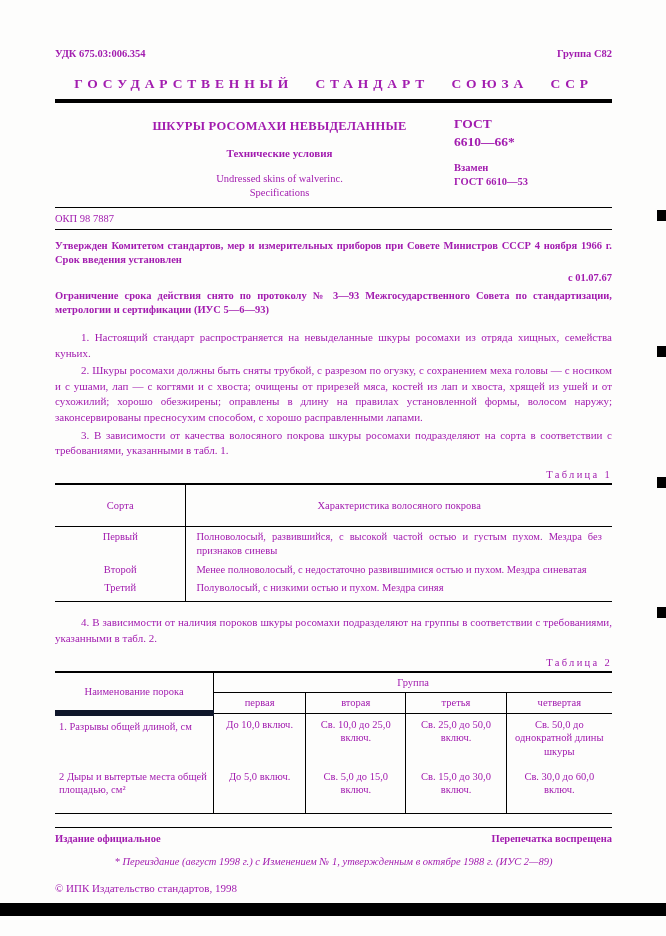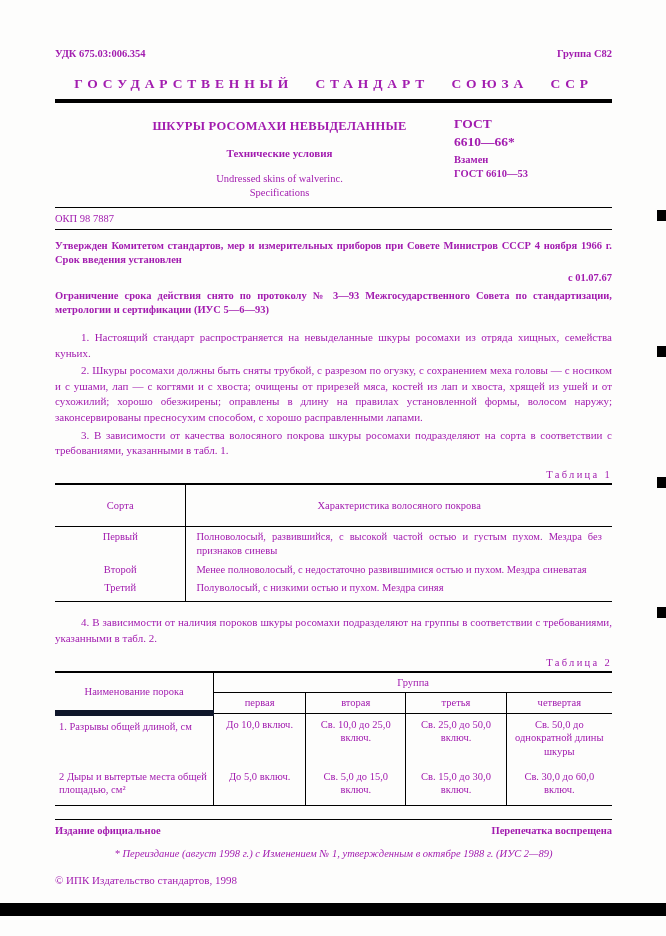--- a/index.html
+++ b/index.html
@@ -17,21 +17,21 @@
   .thick-rule { height:4px; background:#000; margin-top:7px; }
   .thin-rule  { height:1px; background:#000; }
   .title-block { display:flex; margin-top:8px; }
   .title-left { flex:1; text-align:center; padding-left:50px; }
   .doc-title { font-weight:bold; font-size:12.5px; margin-top:8px; letter-spacing:0.02em; }
   .doc-subtitle { font-weight:bold; font-size:11px; margin-top:13px; }
   .doc-en { font-size:10.5px; margin-top:13px; line-height:1.3; }
   .doc-en2 { font-size:10.5px; line-height:1.3; }
   .title-right { width:158px; text-align:left; }
   .gost-big { font-weight:bold; font-size:13.5px; line-height:1.3; margin-top:4px; }
-  .vzamen { font-weight:bold; font-size:10.5px; margin-top:3px; line-height:1.35; }
+  .vzamen { font-weight:bold; font-size:10.5px; margin-top:11px; line-height:1.35; }
   .rule-a { margin-top:8px; }
   .okp { font-size:10.5px; margin-top:5px; }
   .rule-b { margin-top:5px; }
   .approved { font-weight:bold; font-size:10.5px; margin-top:9px; text-align:justify; line-height:1.35; }
   .eff-date { font-weight:bold; font-size:10.5px; text-align:right; margin-top:4px; }
   .limitation { font-weight:bold; font-size:10.5px; margin-top:6px; text-align:justify; line-height:1.35; }
   .body-para { font-size:11px; line-height:1.42; text-align:justify; text-indent:26px; margin-top:2px; }
   .first-para { margin-top:13px; }
   .table-caption { text-align:right; font-size:10.5px; letter-spacing:0.22em; margin-top:10px; margin-bottom:3px; }
   table { width:100%; border-collapse:collapse; font-size:10.5px; }
@@ -44,21 +44,21 @@
   .t1 tr.last td { padding-bottom:6px; }
   .t2 { border-top:2.5px solid #000; border-bottom:1.2px solid #000; }
   .t2 th { font-weight:normal; text-align:center; vertical-align:middle; padding:3px 4px; line-height:1.3; }
   .t2 th.name-h { border-right:1px solid #000; border-bottom:6px solid #0f172a; }
   .t2 th.group-h { border-bottom:1px solid #000; }
   .t2 th.sub-h { border-bottom:1px solid #000; }
   .t2 th.sub-h + th.sub-h { border-left:1px solid #000; }
   .t2 td { padding:4px 6px 2px 6px; vertical-align:top; text-align:center; line-height:1.3; }
   .t2 td + td { border-left:1px solid #000; }
   .t2 td.name { text-align:left; padding-left:4px; }
-  .t2 tr.gap td { padding-top:9px; padding-bottom:8px; }
+  .t2 tr.gap td { padding-top:9px; padding-bottom:16px; }
   .footer-rule { margin-top:13px; }
   .footer-row { display:flex; justify-content:space-between; font-size:10.5px; font-weight:bold; margin-top:5px; }
   .footnote { font-style:italic; font-size:10.5px; text-align:center; margin-top:12px; }
   .copyright { text-align:left; font-size:11px; margin-top:15px; padding-right:4px; }
   .edge-mark { position:absolute; right:0; width:9px; height:11px; background:#000; }
   .bottom-bar { position:absolute; left:0; right:0; bottom:20px; height:13px; background:#000; }
 </style>
 </head>
 <body>
 

